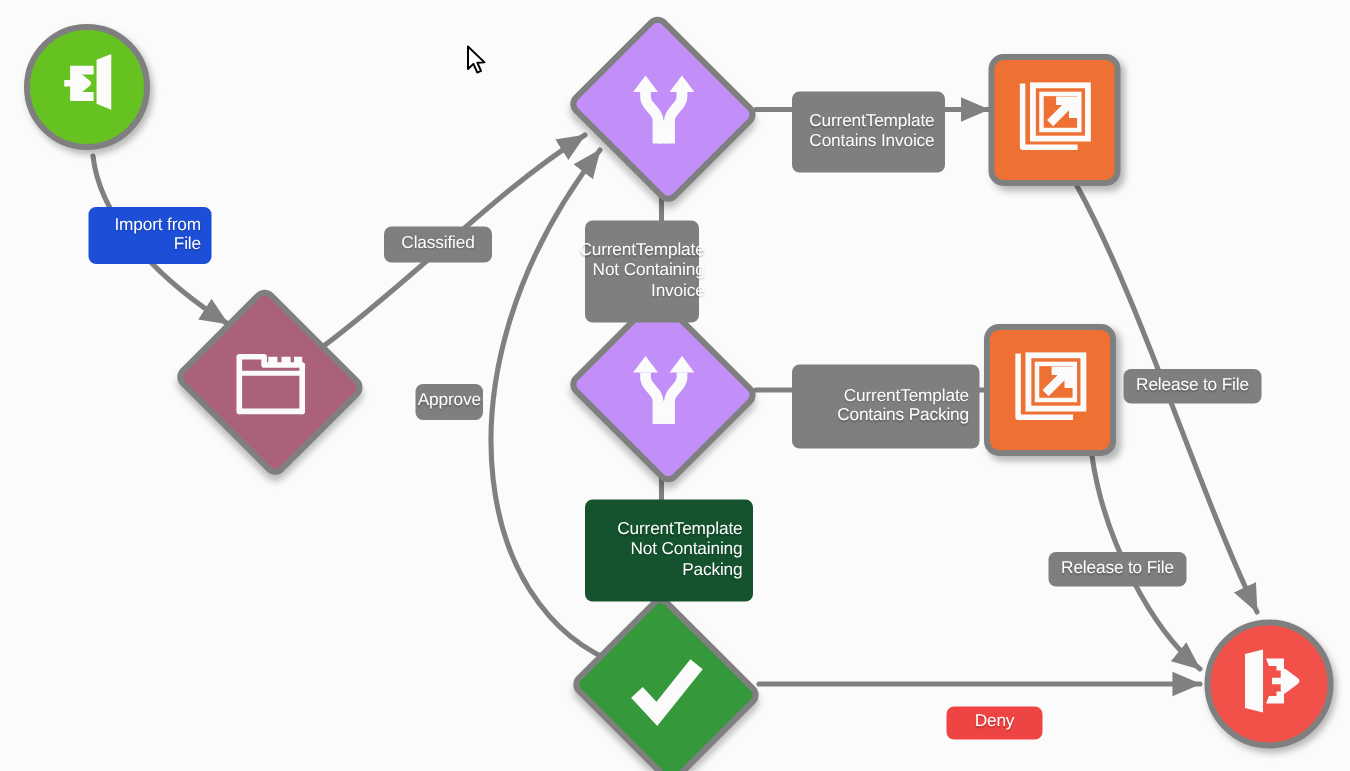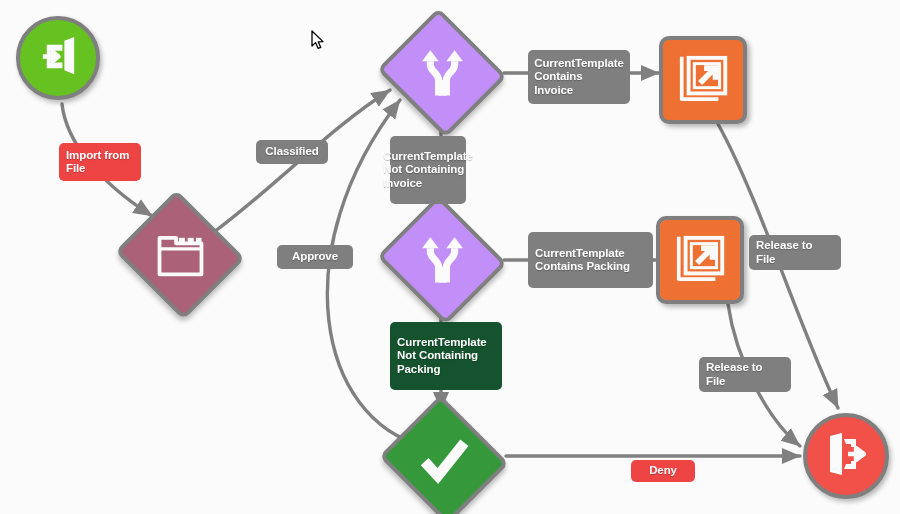--- a/index.html
+++ b/index.html
@@ -65,29 +65,30 @@
     display: flex;
     align-items: center;
     justify-content: center;
     box-shadow: 3px 3px 5px rgba(0,0,0,0.28);
   }
   
   .edge-label {
     position: absolute;
     background: #7f7f7f;
     color: #ffffff;
-    font-weight: bold;
+    font-weight: normal;
     font-size: 11.5px;
     line-height: 13.5px;
-    text-align: left;
+    text-align: right;
     border-radius: 5px;
     padding: 4px 7px;
     box-sizing: border-box;
     letter-spacing: -0.1px;
     text-shadow: 0 1px 1px rgba(0,0,0,0.25);
+    margin-top: 11px;
   }
   .cursor {
     position: absolute;
     width: 14px;
     height: 20px;
     pointer-events: none;
   }
 </style>
 </head>
 <body>
@@ -186,27 +187,27 @@
         <span><svg width="48" height="48" viewBox="0 0 48 48" xmlns="http://www.w3.org/2000/svg">
             <path d="M8 6 L20 3 L20 45 L8 42 Z" fill="#fbfbfb"></path>
             <path d="M22 9 L34 9 L34 17 L29 17 L29 14 L24 14 Z" fill="#fbfbfb"></path>
             <path d="M22 39 L34 39 L34 31 L29 31 L29 34 L24 34 Z" fill="#fbfbfb"></path>
             <path d="M26 24 L40 24 M34 18 L42 24 L34 30 Z" stroke="#fbfbfb" stroke-width="4.4" fill="#fbfbfb" stroke-linejoin="round"></path>
           </svg></span>
       </div>
     </div>
 
   <div id="labels-layer">
-      <div class="edge-label" style="left: 59px; top: 143px; width: 82px; min-height: 38px; display: flex; align-items: center; justify-content: center; background: #ef4444; color: rgb(255, 255, 255);">
+      <div class="edge-label" style="left: 59px; top: 127px; width: 82px; min-height: 38px; display: flex; align-items: center; justify-content: center; background: #1d4ed8; color: rgb(255, 255, 255);">
         <span>Import from File</span>
       </div>
       <div class="edge-label" style="left: 256px; top: 140px; width: 72px; min-height: 24px; display: flex; align-items: center; justify-content: center; background: rgb(127, 127, 127); color: rgb(255, 255, 255);">
         <span>Classified</span>
       </div>
-      <div class="edge-label" style="left: 277px; top: 245px; width: 76px; min-height: 24px; display: flex; align-items: center; justify-content: center; background: rgb(127, 127, 127); color: rgb(255, 255, 255);">
+      <div class="edge-label" style="left: 277px; top: 245px; width: 45px; min-height: 24px; display: flex; align-items: center; justify-content: center; background: rgb(127, 127, 127); color: rgb(255, 255, 255);">
         <span>Approve</span>
       </div>
       <div class="edge-label" style="left: 528px; top: 50px; width: 102px; min-height: 54px; display: flex; align-items: center; justify-content: center; background: rgb(127, 127, 127); color: rgb(255, 255, 255);">
         <span>CurrentTemplate Contains Invoice</span>
       </div>
       <div class="edge-label" style="left: 390px; top: 136px; width: 76px; min-height: 68px; display: flex; align-items: center; justify-content: center; background: rgb(127, 127, 127); color: rgb(255, 255, 255);">
         <span>CurrentTemplate Not Containing Invoice</span>
       </div>
       <div class="edge-label" style="left: 528px; top: 232px; width: 125px; min-height: 56px; display: flex; align-items: center; justify-content: center; background: rgb(127, 127, 127); color: rgb(255, 255, 255);">
         <span>CurrentTemplate Contains Packing</span>

